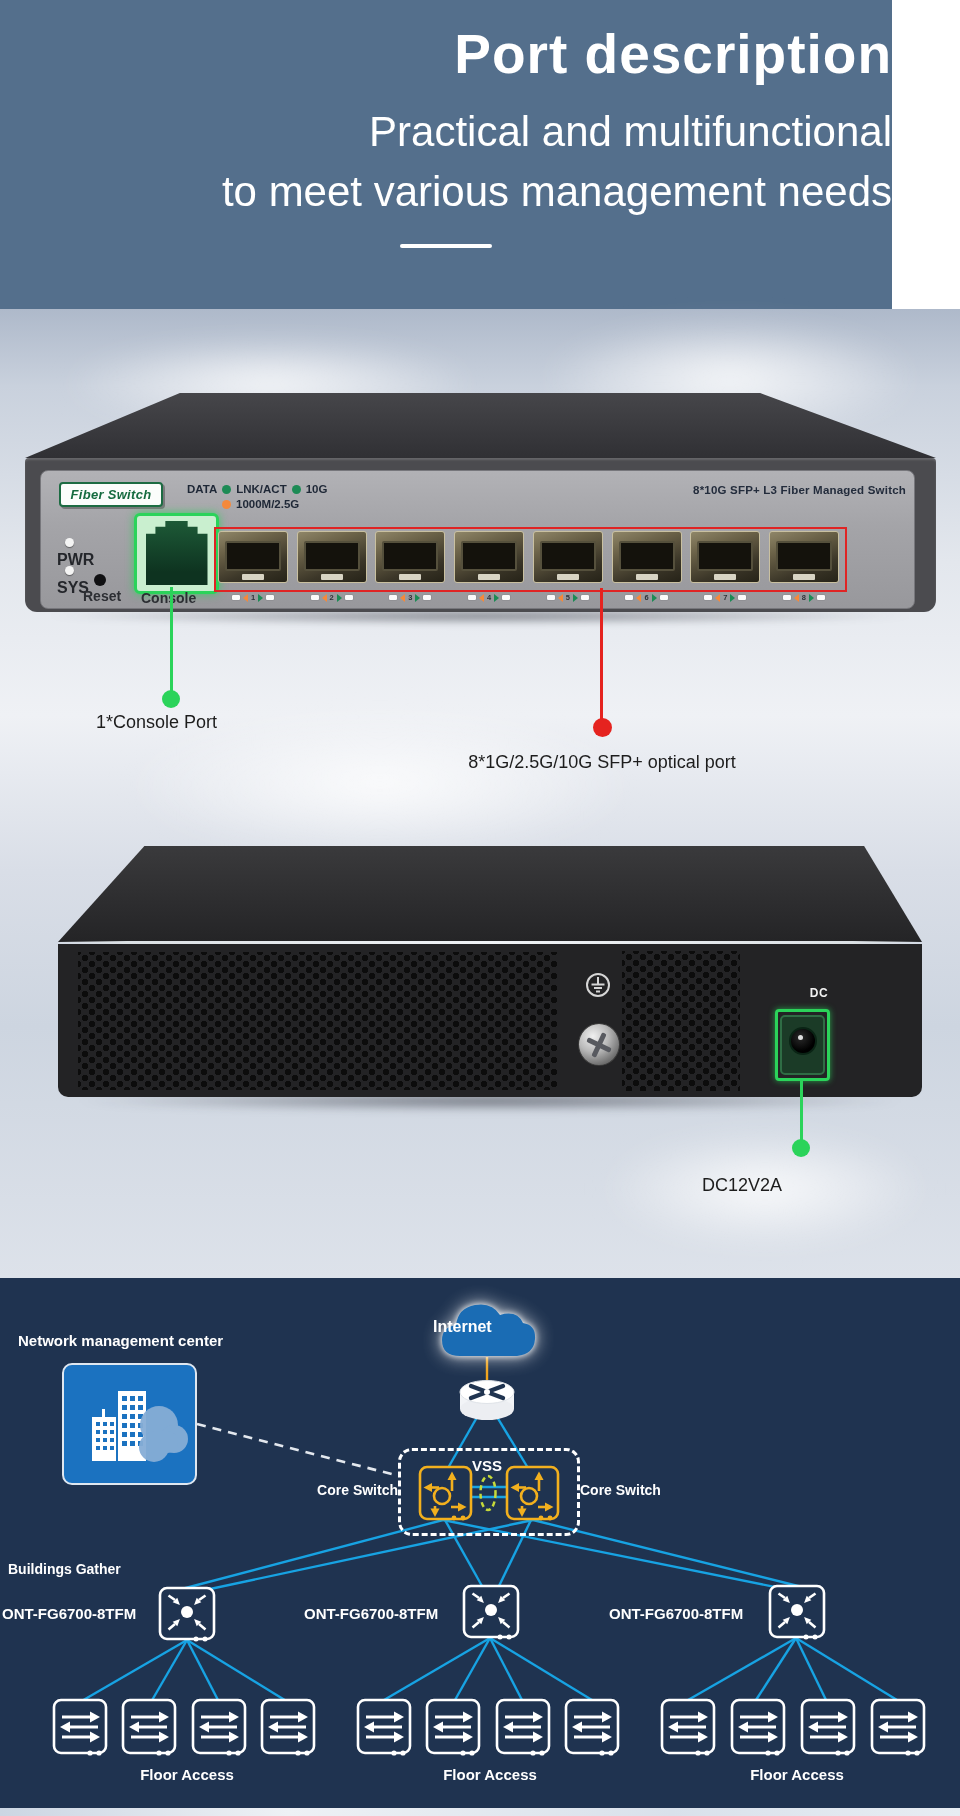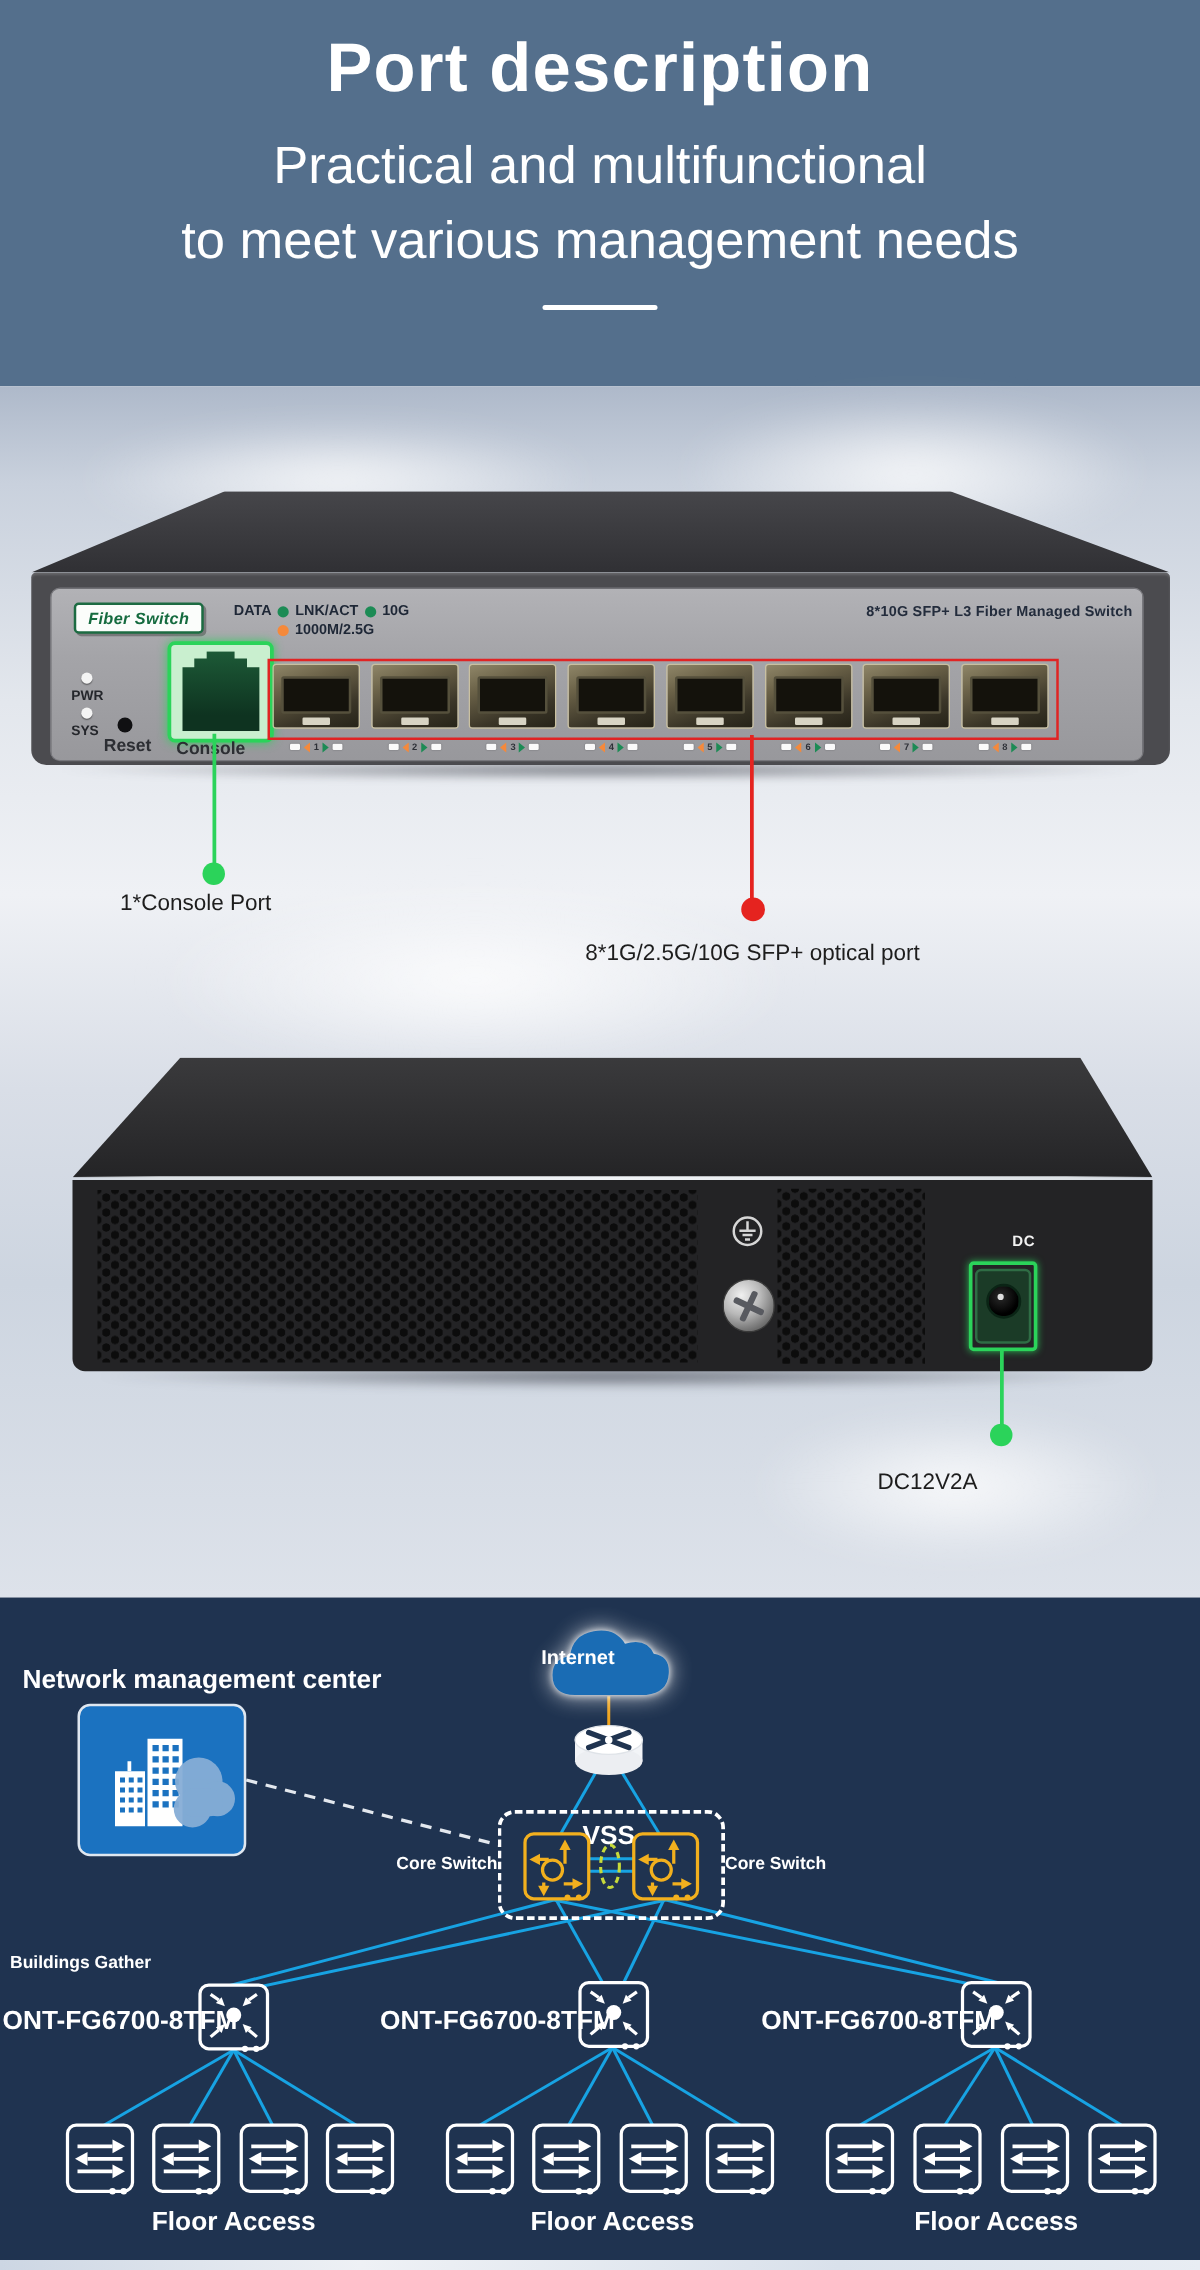--- a/index.html
+++ b/index.html
@@ -6,21 +6,21 @@
     --header-bg:#546f8c; --navy-bg:#1f3350; --accent-green:#2bd35a; --accent-red:#e5231f;
     --cyan-link:#17a3e3; --switch-yellow:#f2b01e; --mgmt-blue:#1b72c0; --cloud-blue:#1a6cb4;
     --orange-led:#f5893b; --green-led:#1c8b55;
   }
   html,body{margin:0;padding:0;}
   body{font-family:"Liberation Sans","DejaVu Sans",sans-serif;background:#fff;}
   .page{position:relative;width:960px;height:1816px;overflow:hidden;background:#fff;}
   .abs{position:absolute;}
 
   
-  .header{left:0;top:0;width:960px;height:309px;background:var(--header-bg);text-align:center;color:#fff;}
+  .header{left:0;top:0;width:892px;height:309px;background:var(--header-bg);text-align:right;color:#fff;}
   .header h1{margin:0;padding-top:22px;font-size:55px;font-weight:bold;letter-spacing:1px;}
   .subtitle{font-size:42px;line-height:60px;font-weight:400;}
   .subtitle.first{margin-top:16px;}
   .divider{width:92px;height:4px;background:#fff;margin:22px auto 0 auto;border-radius:2px;}
 
   
   .sky{left:0;top:309px;width:960px;height:969px;
     background:linear-gradient(180deg,#aeb9ca 0%,#c9d1dd 8%,#e3e7ed 26%,#eff1f5 42%,#d9dee7 58%,#cdd5e0 74%,#dde2ea 100%);}
   .cloudblob{position:absolute;border-radius:50%;filter:blur(14px);background:radial-gradient(ellipse at center,rgba(255,255,255,.85),rgba(255,255,255,0) 70%);}
 
@@ -36,21 +36,21 @@
     box-shadow:2px 2px 0 rgba(60,60,60,.45);display:flex;align-items:center;justify-content:center;
     font-size:13px;font-weight:bold;font-style:italic;color:#156b3f;letter-spacing:.3px;}
   .legend-row{display:flex;align-items:center;gap:5px;font-size:11.5px;font-weight:bold;color:#1e2736;padding-left:14px;}
   .legend-row.r1{left:132px;top:12px;}
   .legend-row.r2{left:167px;top:27px;}
   .led-dot{width:9px;height:9px;border-radius:50%;display:inline-block;}
   .led-green{background:var(--green-led);}
   .led-orange{background:var(--orange-led);}
   .model-label{right:8px;top:13px;font-size:11.5px;font-weight:bold;color:#232c3c;letter-spacing:.2px;}
   .panel-dot{width:9px;height:9px;border-radius:50%;background:#f4f4f4;box-shadow:0 1px 1px rgba(0,0,0,.4);}
-  .small-lbl{font-size:11px;font-weight:bold;color:#24262b;}
+  .small-lbl{font-size:16px;font-weight:bold;color:#24262b;}
   .tiny-lbl{font-size:14px;font-weight:bold;color:#2c2e33;}
   .reset-dot{width:12px;height:12px;border-radius:50%;background:#101012;}
   .console-box{left:93px;top:42px;width:79px;height:75px;background:#c9efcf;border:3px solid var(--accent-green);
     border-radius:6px;box-shadow:0 0 8px rgba(43,211,90,.8);display:flex;justify-content:center;}
   .rj45{margin-top:5px;width:62px;height:64px;background:linear-gradient(180deg,#1d5a37,#0e3320 80%);
     clip-path:polygon(32% 0,68% 0,68% 9%,84% 9%,84% 20%,100% 20%,100% 100%,0 100%,0 20%,16% 20%,16% 9%,32% 9%);}
   .sfp-redbox{left:173px;top:56px;width:629px;height:61px;border:2px solid #e02424;}
   .cage-row{left:177px;top:60px;width:621px;display:flex;justify-content:space-between;}
   .cage{width:70px;height:52px;border:1px solid #c9c0a0;border-radius:3px;box-sizing:border-box;
     background:linear-gradient(160deg,#8f8668 0%,#6b6248 30%,#3b3628 70%,#262318 100%);}
@@ -89,21 +89,21 @@
   .dc-text{font-size:12px;font-weight:bold;color:#f2f2f2;letter-spacing:.5px;margin-left:16px;}
   .dc-box{left:717px;top:65px;width:55px;height:72px;border:3px solid var(--accent-green);border-radius:4px;
     box-sizing:border-box;display:flex;align-items:center;justify-content:center;box-shadow:0 0 6px rgba(43,211,90,.7);}
   .dc-jack{width:41px;height:56px;background:#1b3b27;border:2px solid #2f6d45;border-radius:5px;position:relative;}
   .dc-hole{position:absolute;left:50%;top:10px;transform:translateX(-50%);width:24px;height:24px;border-radius:50%;
     background:radial-gradient(circle at 40% 35%,#2a2a2a,#000 65%);border:2px solid #0a2415;}
   .dc-hole::after{content:"";position:absolute;left:7px;top:6px;width:5px;height:5px;border-radius:50%;background:rgba(255,255,255,.85);}
 
   
   .diagram{left:0;top:1278px;width:960px;height:530px;background:var(--navy-bg);}
-  .dlabel{color:#fff;font-weight:bold;font-size:21px;white-space:nowrap;}
+  .dlabel{color:#fff;font-weight:bold;font-size:15px;white-space:nowrap;}
   .dlabel.small{font-size:14px;}
   .mgmt-box{left:62px;top:85px;width:135px;height:122px;background:var(--mgmt-blue);border:2px solid #dfe7f0;border-radius:10px;
     box-sizing:border-box;overflow:hidden;}
   .vss-box{left:398px;top:170px;width:182px;height:88px;border:3px dashed #fff;border-radius:14px;box-sizing:border-box;}
   .cloud-wrap{left:433px;top:12px;width:108px;height:78px;}
   .cloud-wrap svg{filter:drop-shadow(0 0 3px rgba(255,255,255,.95)) drop-shadow(0 0 9px rgba(255,255,255,.75));}
   .cloud-label{left:433px;top:40px;width:108px;text-align:left;font-size:16px;}
   .router-wrap{left:458px;top:100px;width:58px;height:44px;}
   .ellipse-wrap{left:477px;top:194px;width:22px;height:42px;}
   .core-label{width:92px;}

